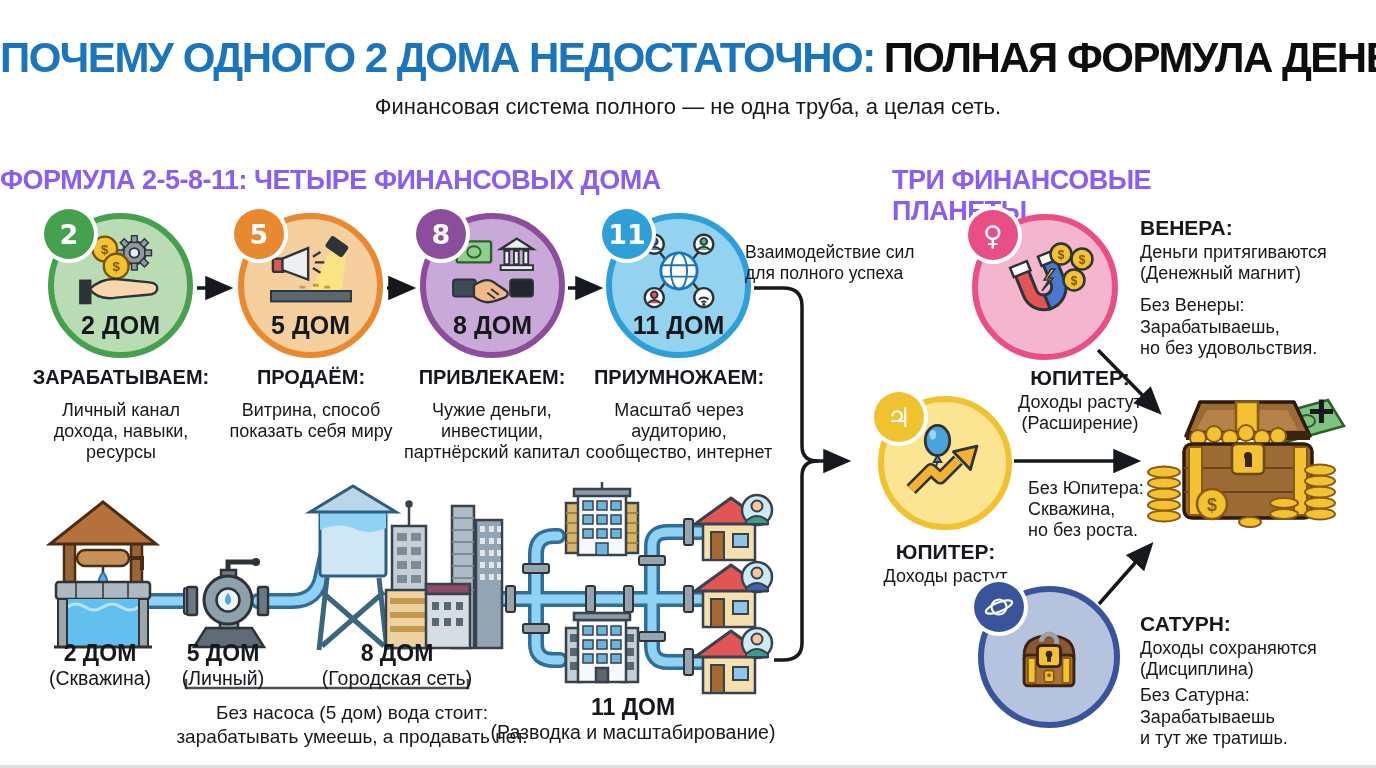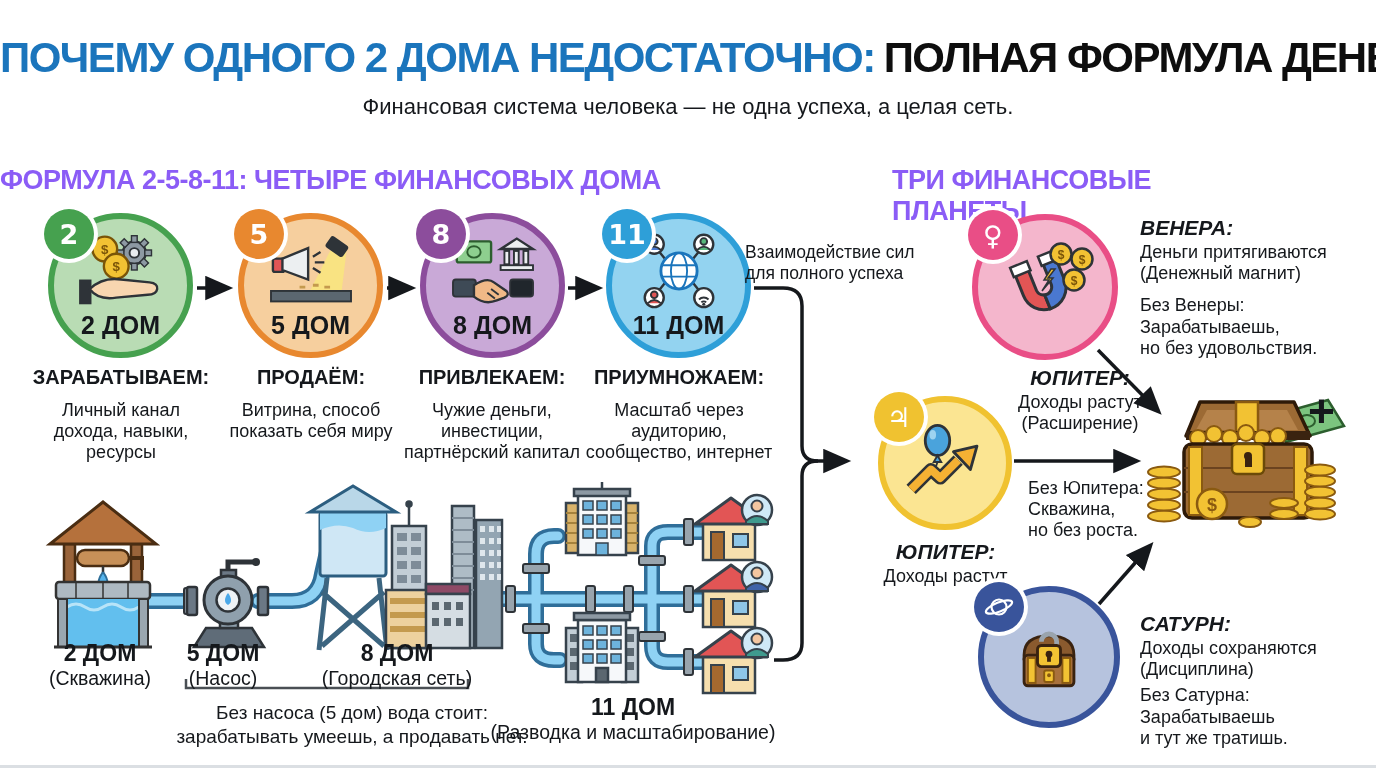--- a/index.html
+++ b/index.html
@@ -23,21 +23,21 @@
          align-items:center;justify-content:center;box-shadow:0 0 0 4px #fff;
          font-family:"DejaVu Sans","Liberation Sans",sans-serif;}
   .h-label{font-size:25px;font-weight:bold;margin-top:1px;}
   .desc{width:200px;text-align:center;}
   .desc .action{font-weight:bold;font-size:20px;margin-bottom:11px;}
   .pre{white-space:pre-line;}
   .body18{font-size:18px;line-height:1.16;}
   .planet{position:absolute;z-index:2;border-radius:50%;border:6px solid var(--c);background:var(--f);
           box-sizing:border-box;display:flex;align-items:center;justify-content:center;}
   .note{left:745px;top:242px;width:196px;text-align:left;font-size:17.5px;line-height:1.22;}
-  .pname{font-weight:bold;font-size:21px;margin-bottom:2px;font-style:italic;}
+  .pname{font-weight:bold;font-size:21px;margin-bottom:2px;}
   .pbody{font-size:18px;line-height:1.18;}
   .gap{margin-top:11px;}
   .gap-sm{margin-top:5px;}
   .center{text-align:center;}
   .plus{left:1308px;top:384px;font-size:46px;font-weight:bold;}
   .stage{text-align:center;}
   .s-label{font-size:23px;font-weight:bold;}
   .s-sub{font-size:19.5px;}
   .w-note{left:172px;top:701px;width:360px;text-align:center;font-size:19px;line-height:1.27;}
   .strip{position:absolute;left:0;bottom:0;width:100%;height:3px;background:#dbdfe3;z-index:2;}
@@ -292,21 +292,21 @@
         <ellipse cx="1250" cy="522" rx="11" ry="5"></ellipse>
       </g>
       <circle cx="1212" cy="504" r="15" fill="#f2c233" stroke="#8a5a10" stroke-width="2.5"></circle>
       <text x="1212" y="511" text-anchor="middle" font-size="18" font-weight="bold" fill="#8a5a10">$</text>
     </g>
   </svg>
 
   <div class="txt title">
     <span class="blue">ПОЧЕМУ ОДНОГО 2 ДОМА НЕДОСТАТОЧНО:</span><span class="dark">ПОЛНАЯ ФОРМУЛА ДЕНЕГ</span>
   </div>
-  <div class="txt subtitle">Финансовая система человека — не одна успеха, а целая сеть.</div>
+  <div class="txt subtitle">Финансовая система полного — не одна труба, а целая сеть.</div>
   <div class="txt sec-h" id="sec-left">ФОРМУЛА 2-5-8-11: ЧЕТЫРЕ ФИНАНСОВЫХ ДОМА</div>
   <div class="txt sec-h" id="sec-right">ТРИ ФИНАНСОВЫЕ ПЛАНЕТЫ</div>
 
   <div class="house" style="left: 48px; top: 213px; --c: #46a14f; --f: #b9dcb4;">
     <div class="badge">2</div>
     <svg width="98" height="80" viewBox="0 0 100 84">
       <g>
         <circle cx="64" cy="24" r="12" fill="#8d99a3" stroke="#2e3338" stroke-width="2.5"></circle>
         <g fill="#8d99a3" stroke="#2e3338" stroke-width="1.5">
           <rect x="-3" y="-18" width="6" height="7" transform="translate(64,24)"></rect>
@@ -505,21 +505,21 @@
   </div>
 
   <div class="txt plus">+</div>
 
   <div class="txt stage" style="left:20px;top:640px;width:160px">
     <div class="s-label">2 ДОМ</div>
     <div class="s-sub">(Скважина)</div>
   </div>
   <div class="txt stage" style="left:143px;top:640px;width:160px">
     <div class="s-label">5 ДОМ</div>
-    <div class="s-sub">(Насос)</div>
+    <div class="s-sub">(Личный)</div>
   </div>
   <div class="txt stage" style="left:297px;top:640px;width:200px">
     <div class="s-label">8 ДОМ</div>
     <div class="s-sub">(Городская сеть)</div>
   </div>
   <div class="txt stage" style="left:483px;top:694px;width:300px">
     <div class="s-label">11 ДОМ</div>
     <div class="s-sub">(Разводка и масштабирование)</div>
   </div>
   <div class="txt w-note pre">Без насоса (5 дом) вода стоит:

